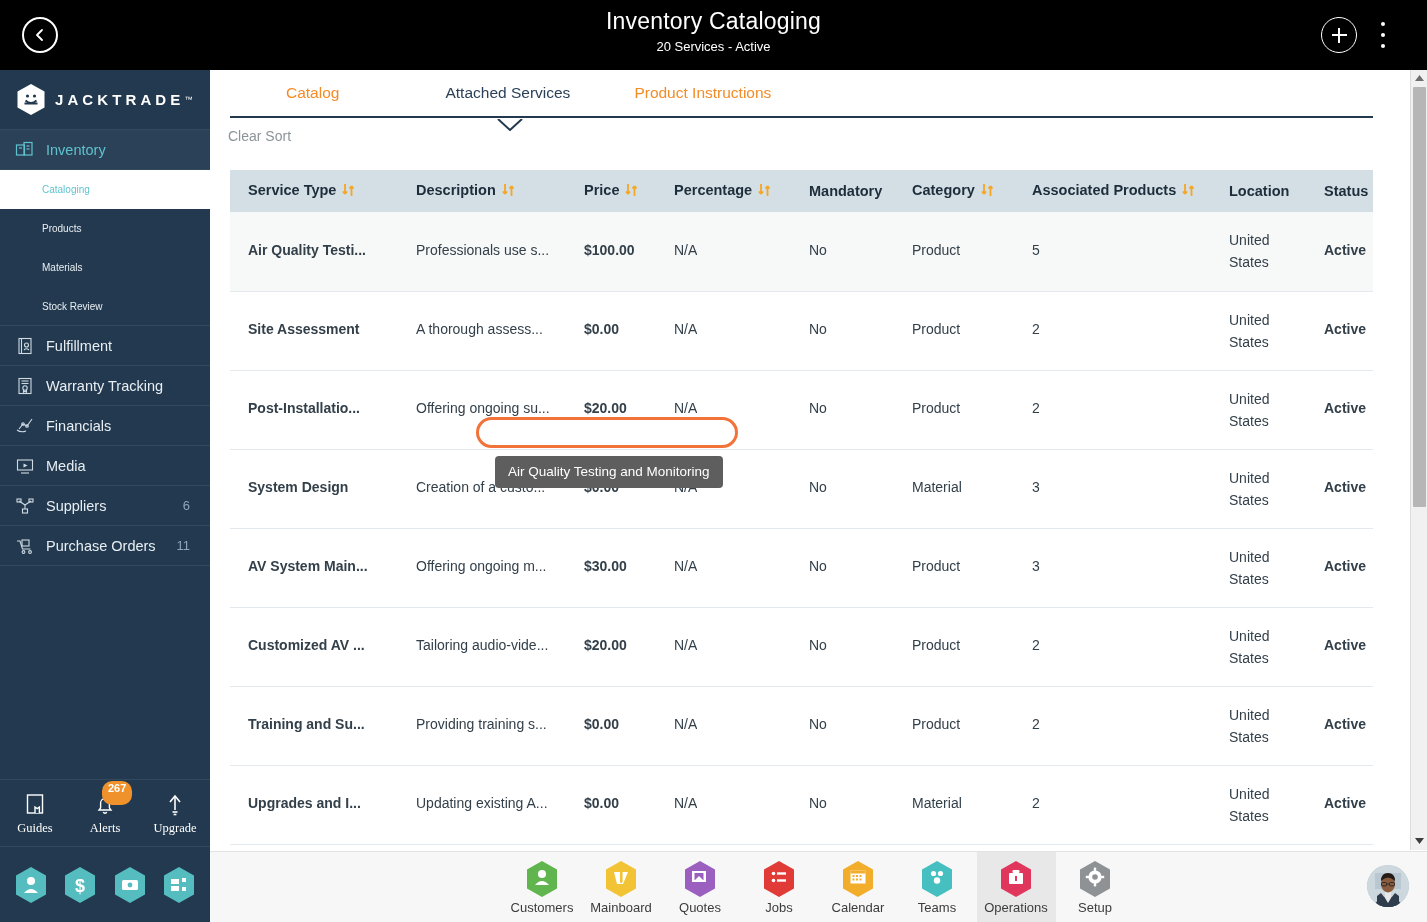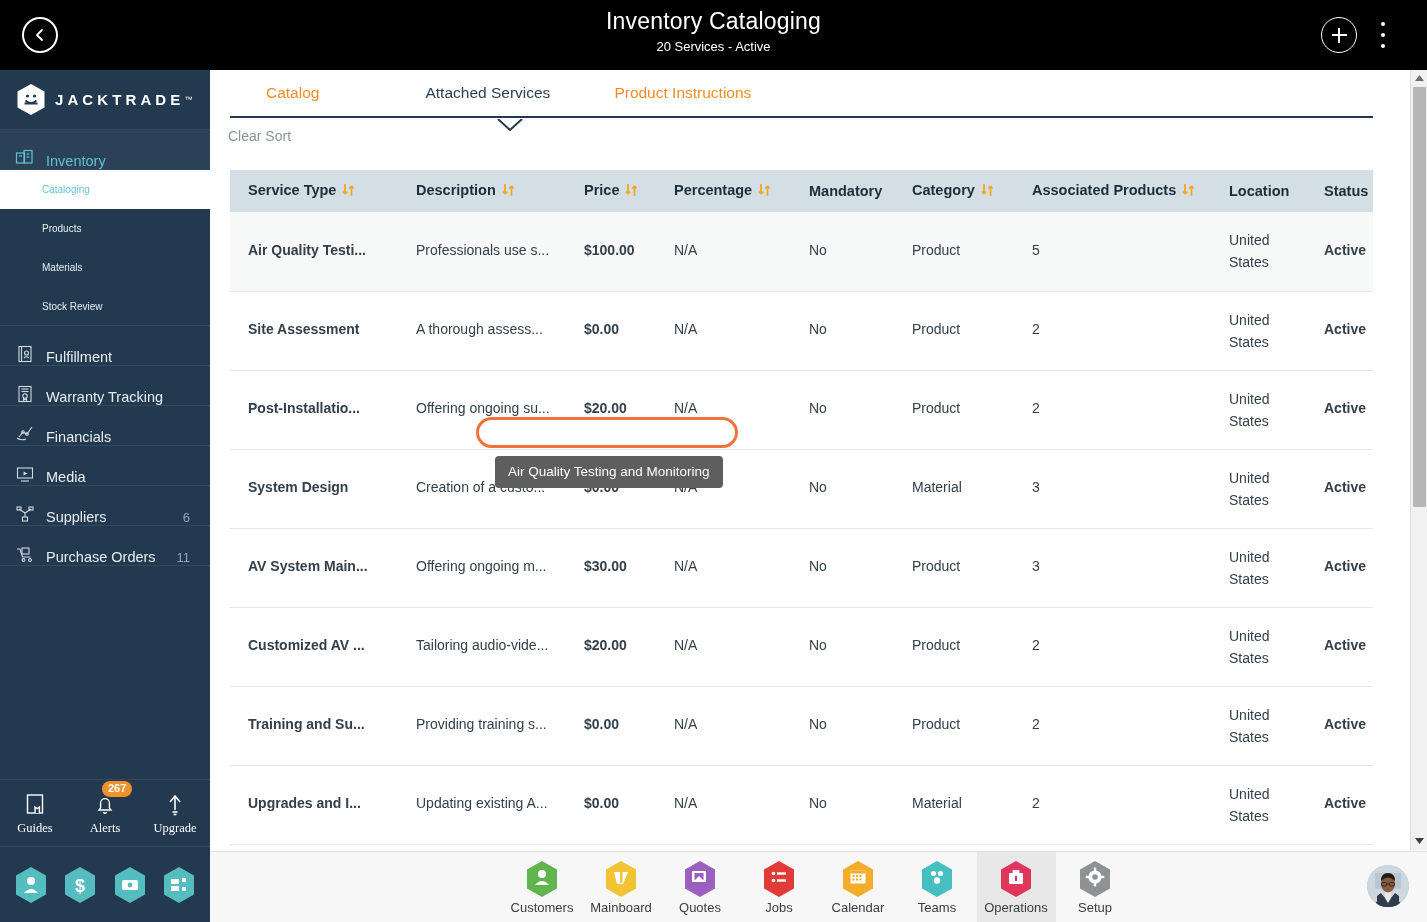--- a/index.html
+++ b/index.html
@@ -62,21 +62,21 @@
     height: 60px; display: flex; align-items: center; padding-left: 16px;
     border-bottom: 1px solid #32495e;
   }
   .hexlogo { width: 30px; height: 33px; margin-right: 9px; flex: none; }
   #brand-name {
     font-size: 15px; letter-spacing: 4.1px; font-weight: 700; color: #ffffff;
   }
   #brand-tm { font-size: 8px; vertical-align: super; letter-spacing:0; }
 
   .nav-group-head {
-    height: 40px; display: flex; align-items: flex-end; padding-left: 14px;
+    height: 40px; display: flex; align-items: center; padding-left: 14px;
     border-bottom: 1px solid #32495e;
     cursor: pointer;
   }
   .nav-group-head.active { background: #2b4158; }
   .nav-ico { width: 22px; height: 22px; margin-right: 10px; flex: none;
              display:flex; align-items:center; justify-content:center; }
   .nav-label { font-size: 14.5px; color: #e8eef2; }
   .nav-group-head.active .nav-label { color: #5fc3cf; }
   .nav-badge { margin-left: auto; margin-right: 20px; font-size: 13px; color: #8fa7bb; }
 
@@ -91,37 +91,38 @@
     position: absolute; left: 0; bottom: 75px; width: 210px; height: 68px;
     border-top: 1px solid #32495e; border-bottom: 1px solid #32495e;
     display: flex; align-items: center; justify-content: space-around;
   }
   .tool { display:flex; flex-direction:column; align-items:center; cursor:pointer; position:relative; width:62px;}
   .tool-ico { height: 26px; display:flex; align-items:flex-end; justify-content:center; }
   .tool-label { font-size: 12.5px; color:#ffffff; margin-top: 4px; font-family: Liberation Serif, serif; }
   #alerts-badge {
     position: absolute; top: -10px; left: 28px;
     background: #f0922b; color: #fff; font-size: 11px; font-weight: 700;
-    border-radius: 10px; padding: 1px 6px 2px; line-height: 13px;
+    border-radius: 10px; padding: 1px 6px 10px; line-height: 13px;
   }
   #side-hexes {
     position: absolute; left: 0; bottom: 0; width: 210px; height: 75px;
     display: flex; align-items: center; justify-content: space-around; padding: 0 6px;
   }
   .hexbtn { width: 34px; height: 38px; cursor: pointer; }
 
   
   #main {
     position: absolute; left: 210px; top: 70px;
     width: 1185px; height: 781px;
     background: #ffffff;
   }
   #tabs {
     position: relative; height: 49px;
     display: flex; align-items: flex-start; padding-top: 14px;
+    padding-left: 20px;
   }
   .tab { font-size: 15.5px; color: #f28c28; cursor: pointer; padding: 0 14px; }
   .tab.active { color: #2b4158; }
   #tabs-rule {
     position: absolute; left: 20px; right: 22px; top: 46px; height: 2px;
     background: #22394f;
   }
   #tab-chevron {
     position: absolute; top: 47px; left: 285px;
   }

